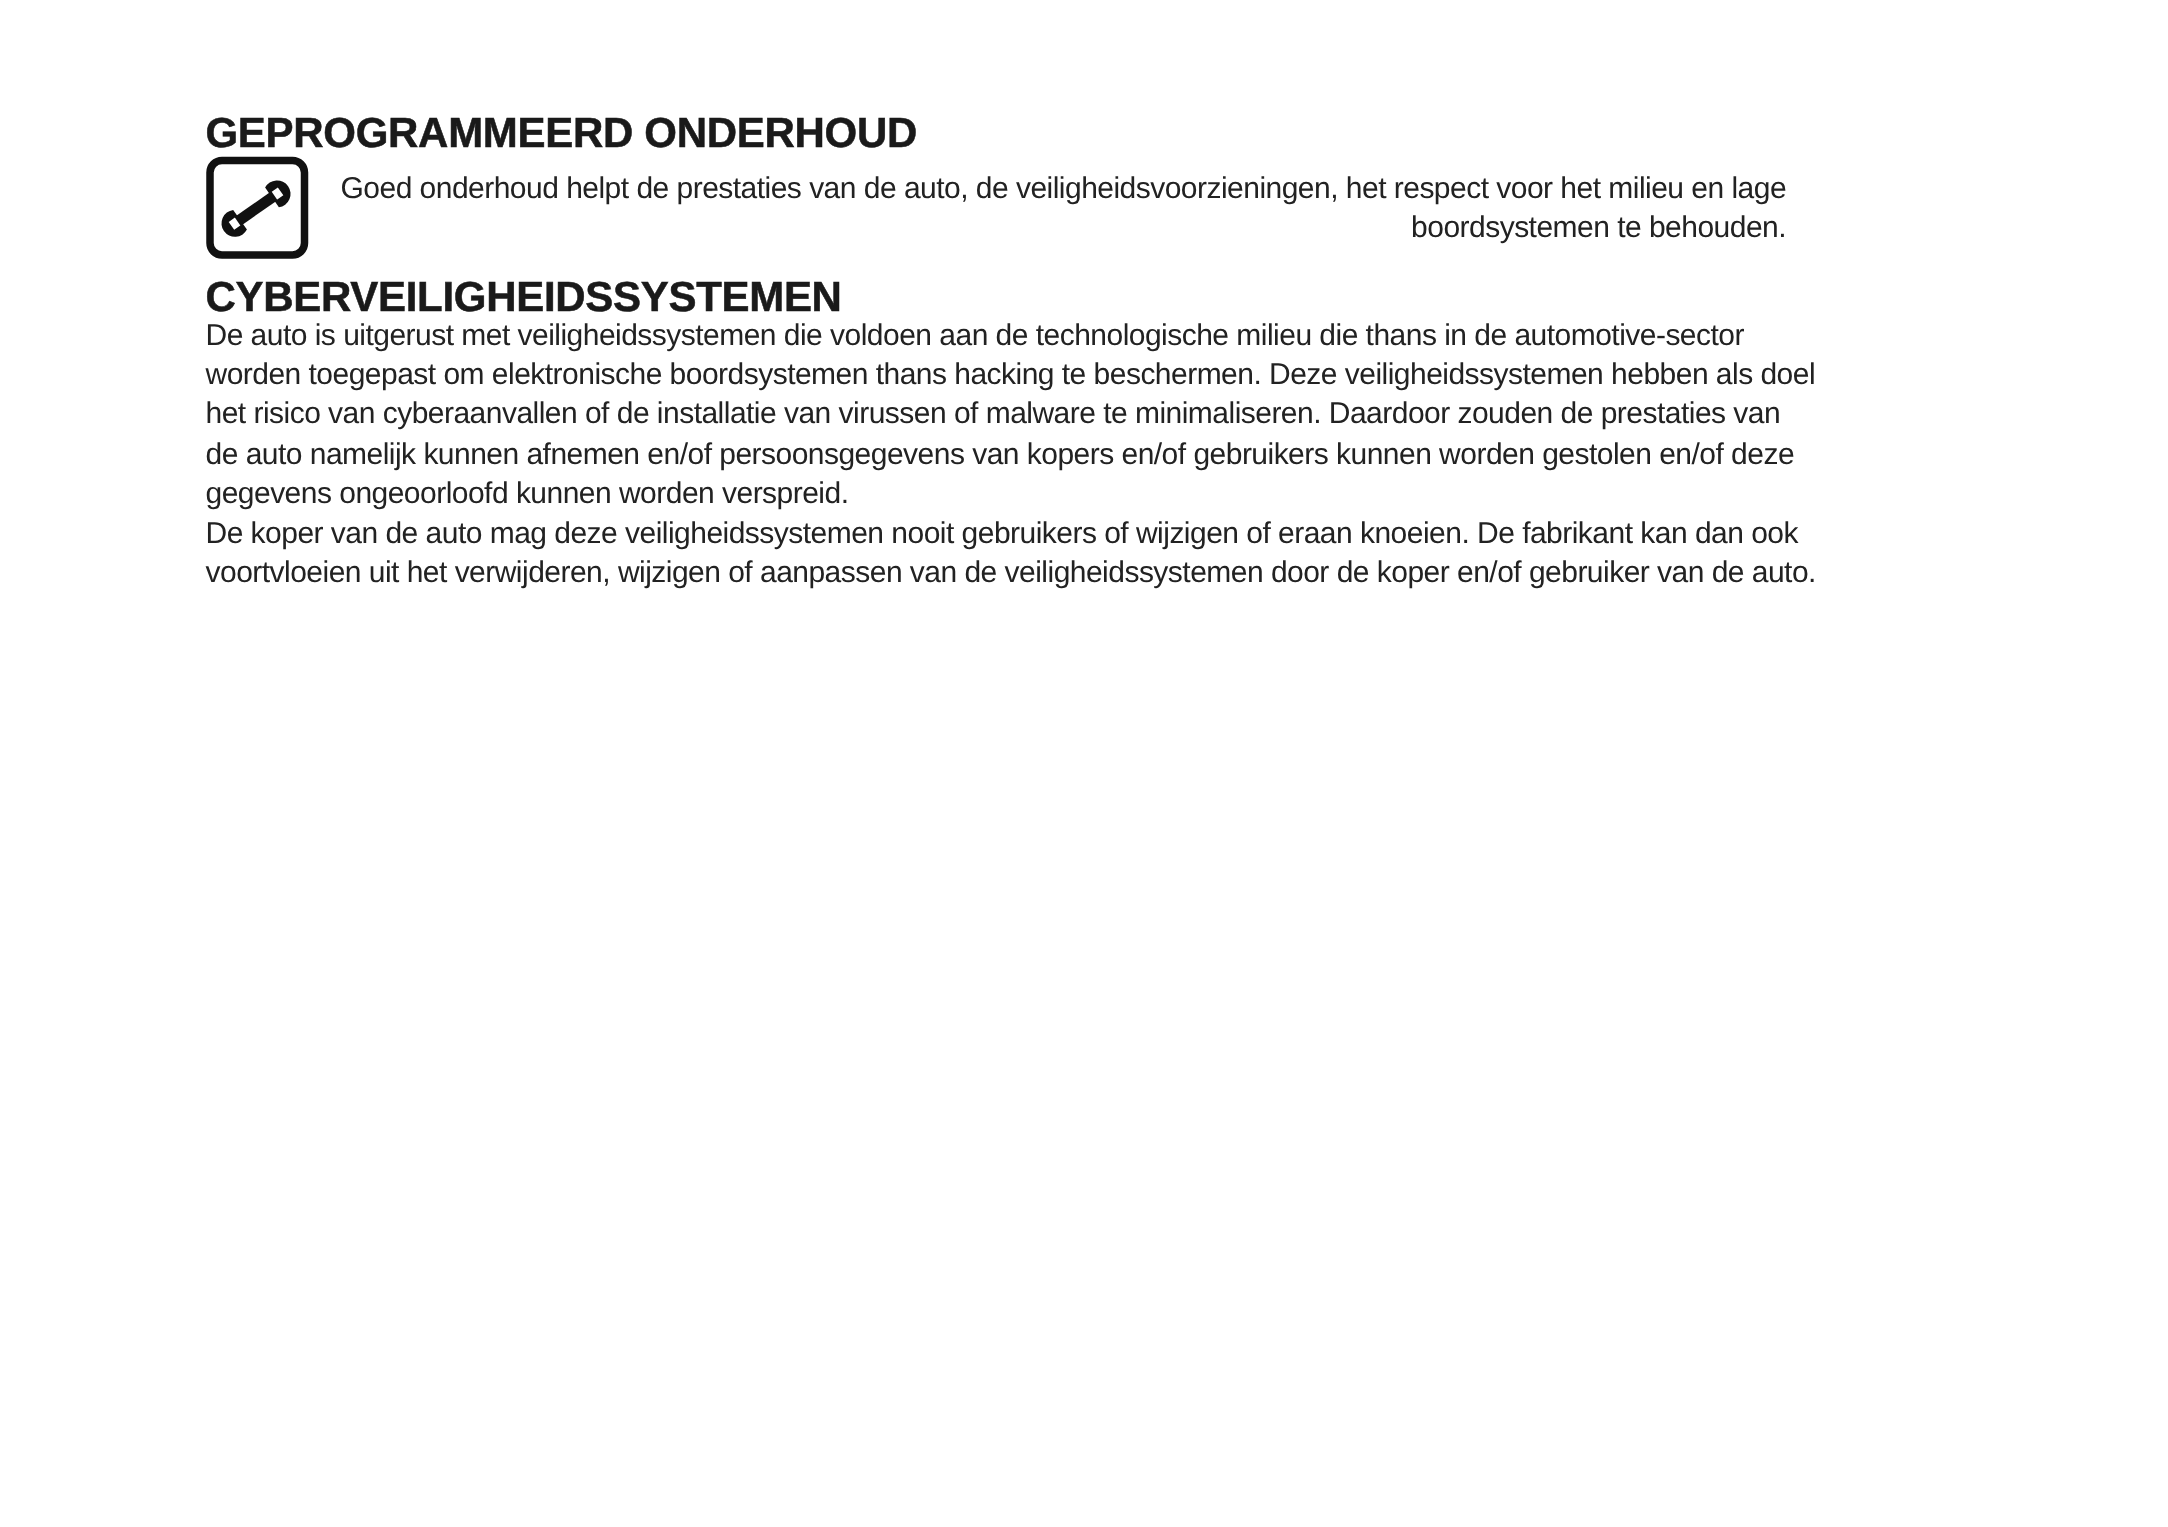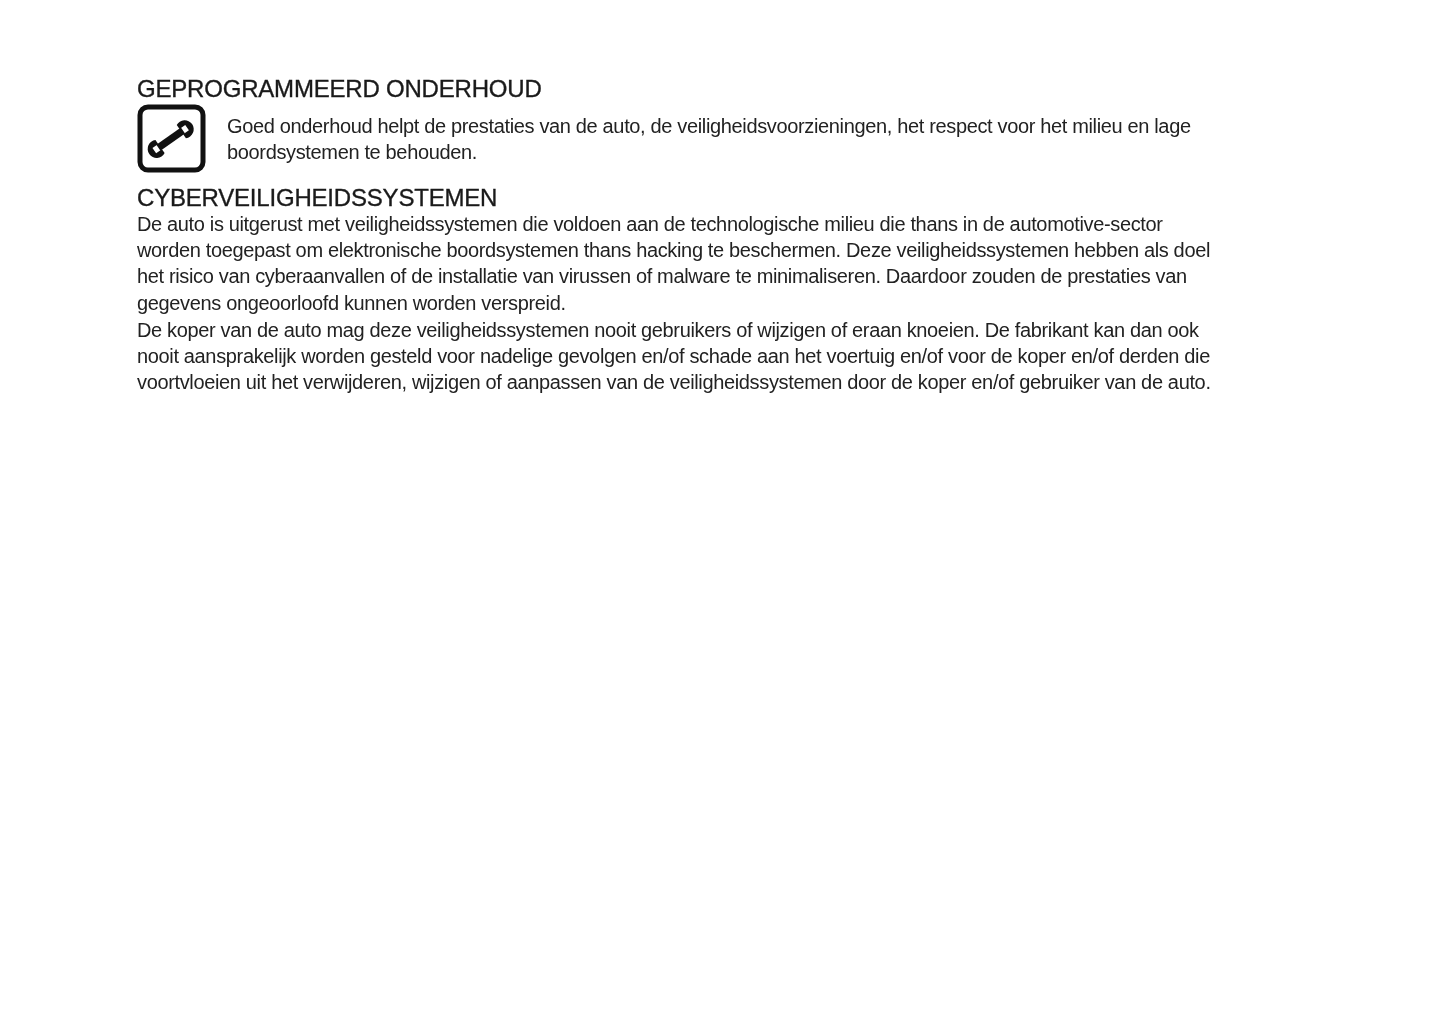--- a/index.html
+++ b/index.html
@@ -15,43 +15,44 @@
       font-family: "Liberation Sans", "DejaVu Sans", sans-serif;
       color: #1a1a1a;
     }
     .page {
       position: absolute;
       left: 137px;
       top: 76px;
       width: 1200px;
     }
     .heading {
-      font-size: 24px;
+      font-size: 28px;
       line-height: 26px;
-      font-weight: normal;
+      font-weight: bold;
       letter-spacing: -0.2px;
       margin: 0;
       color: #1a1a1a;
       -webkit-text-stroke: 0.35px #1a1a1a;
     }
     .body-text {
       font-size: 20px;
       line-height: 26.2px;
       letter-spacing: -0.35px;
       margin: 0;
       color: #222222;
     }
     .line {
       display: block;
       white-space: nowrap;
     }
     .maint-row {
       display: flex;
       align-items: flex-start;
       margin-top: 1px;
+      text-align: right;
     }
     .icon-box {
       width: 69px;
       height: 69px;
       flex: 0 0 69px;
       margin-top: 1px;
     }
     .maint-text {
       margin-left: 21px;
       margin-top: 10px;
@@ -101,22 +102,22 @@
       </p>
     </div>
   </section>
 
   <section class="section-2">
     <h2 class="heading">CYBERVEILIGHEIDSSYSTEMEN</h2>
     <p class="body-text">
       <span class="line">De auto is uitgerust met veiligheidssystemen die voldoen aan de technologische milieu die thans in de automotive-sector</span>
       <span class="line">worden toegepast om elektronische boordsystemen thans hacking te beschermen. Deze veiligheidssystemen hebben als doel</span>
       <span class="line">het risico van cyberaanvallen of de installatie van virussen of malware te minimaliseren. Daardoor zouden de prestaties van</span>
+      <span class="line">de auto namelijk kunnen afnemen en/of persoonsgegevens van kopers en/of gebruikers kunnen worden gestolen en/of deze</span>
       <span class="line">gegevens ongeoorloofd kunnen worden verspreid.</span>
     </p>
     <p class="body-text para-2">
       <span class="line">De koper van de auto mag deze veiligheidssystemen nooit gebruikers of wijzigen of eraan knoeien. De fabrikant kan dan ook</span>
-      <span class="line">nooit aansprakelijk worden gesteld voor nadelige gevolgen en/of schade aan het voertuig en/of voor de koper en/of derden die</span>
       <span class="line">voortvloeien uit het verwijderen, wijzigen of aanpassen van de veiligheidssystemen door de koper en/of gebruiker van de auto.</span>
     </p>
   </section>
 
 </div>
 
 </body></html>

